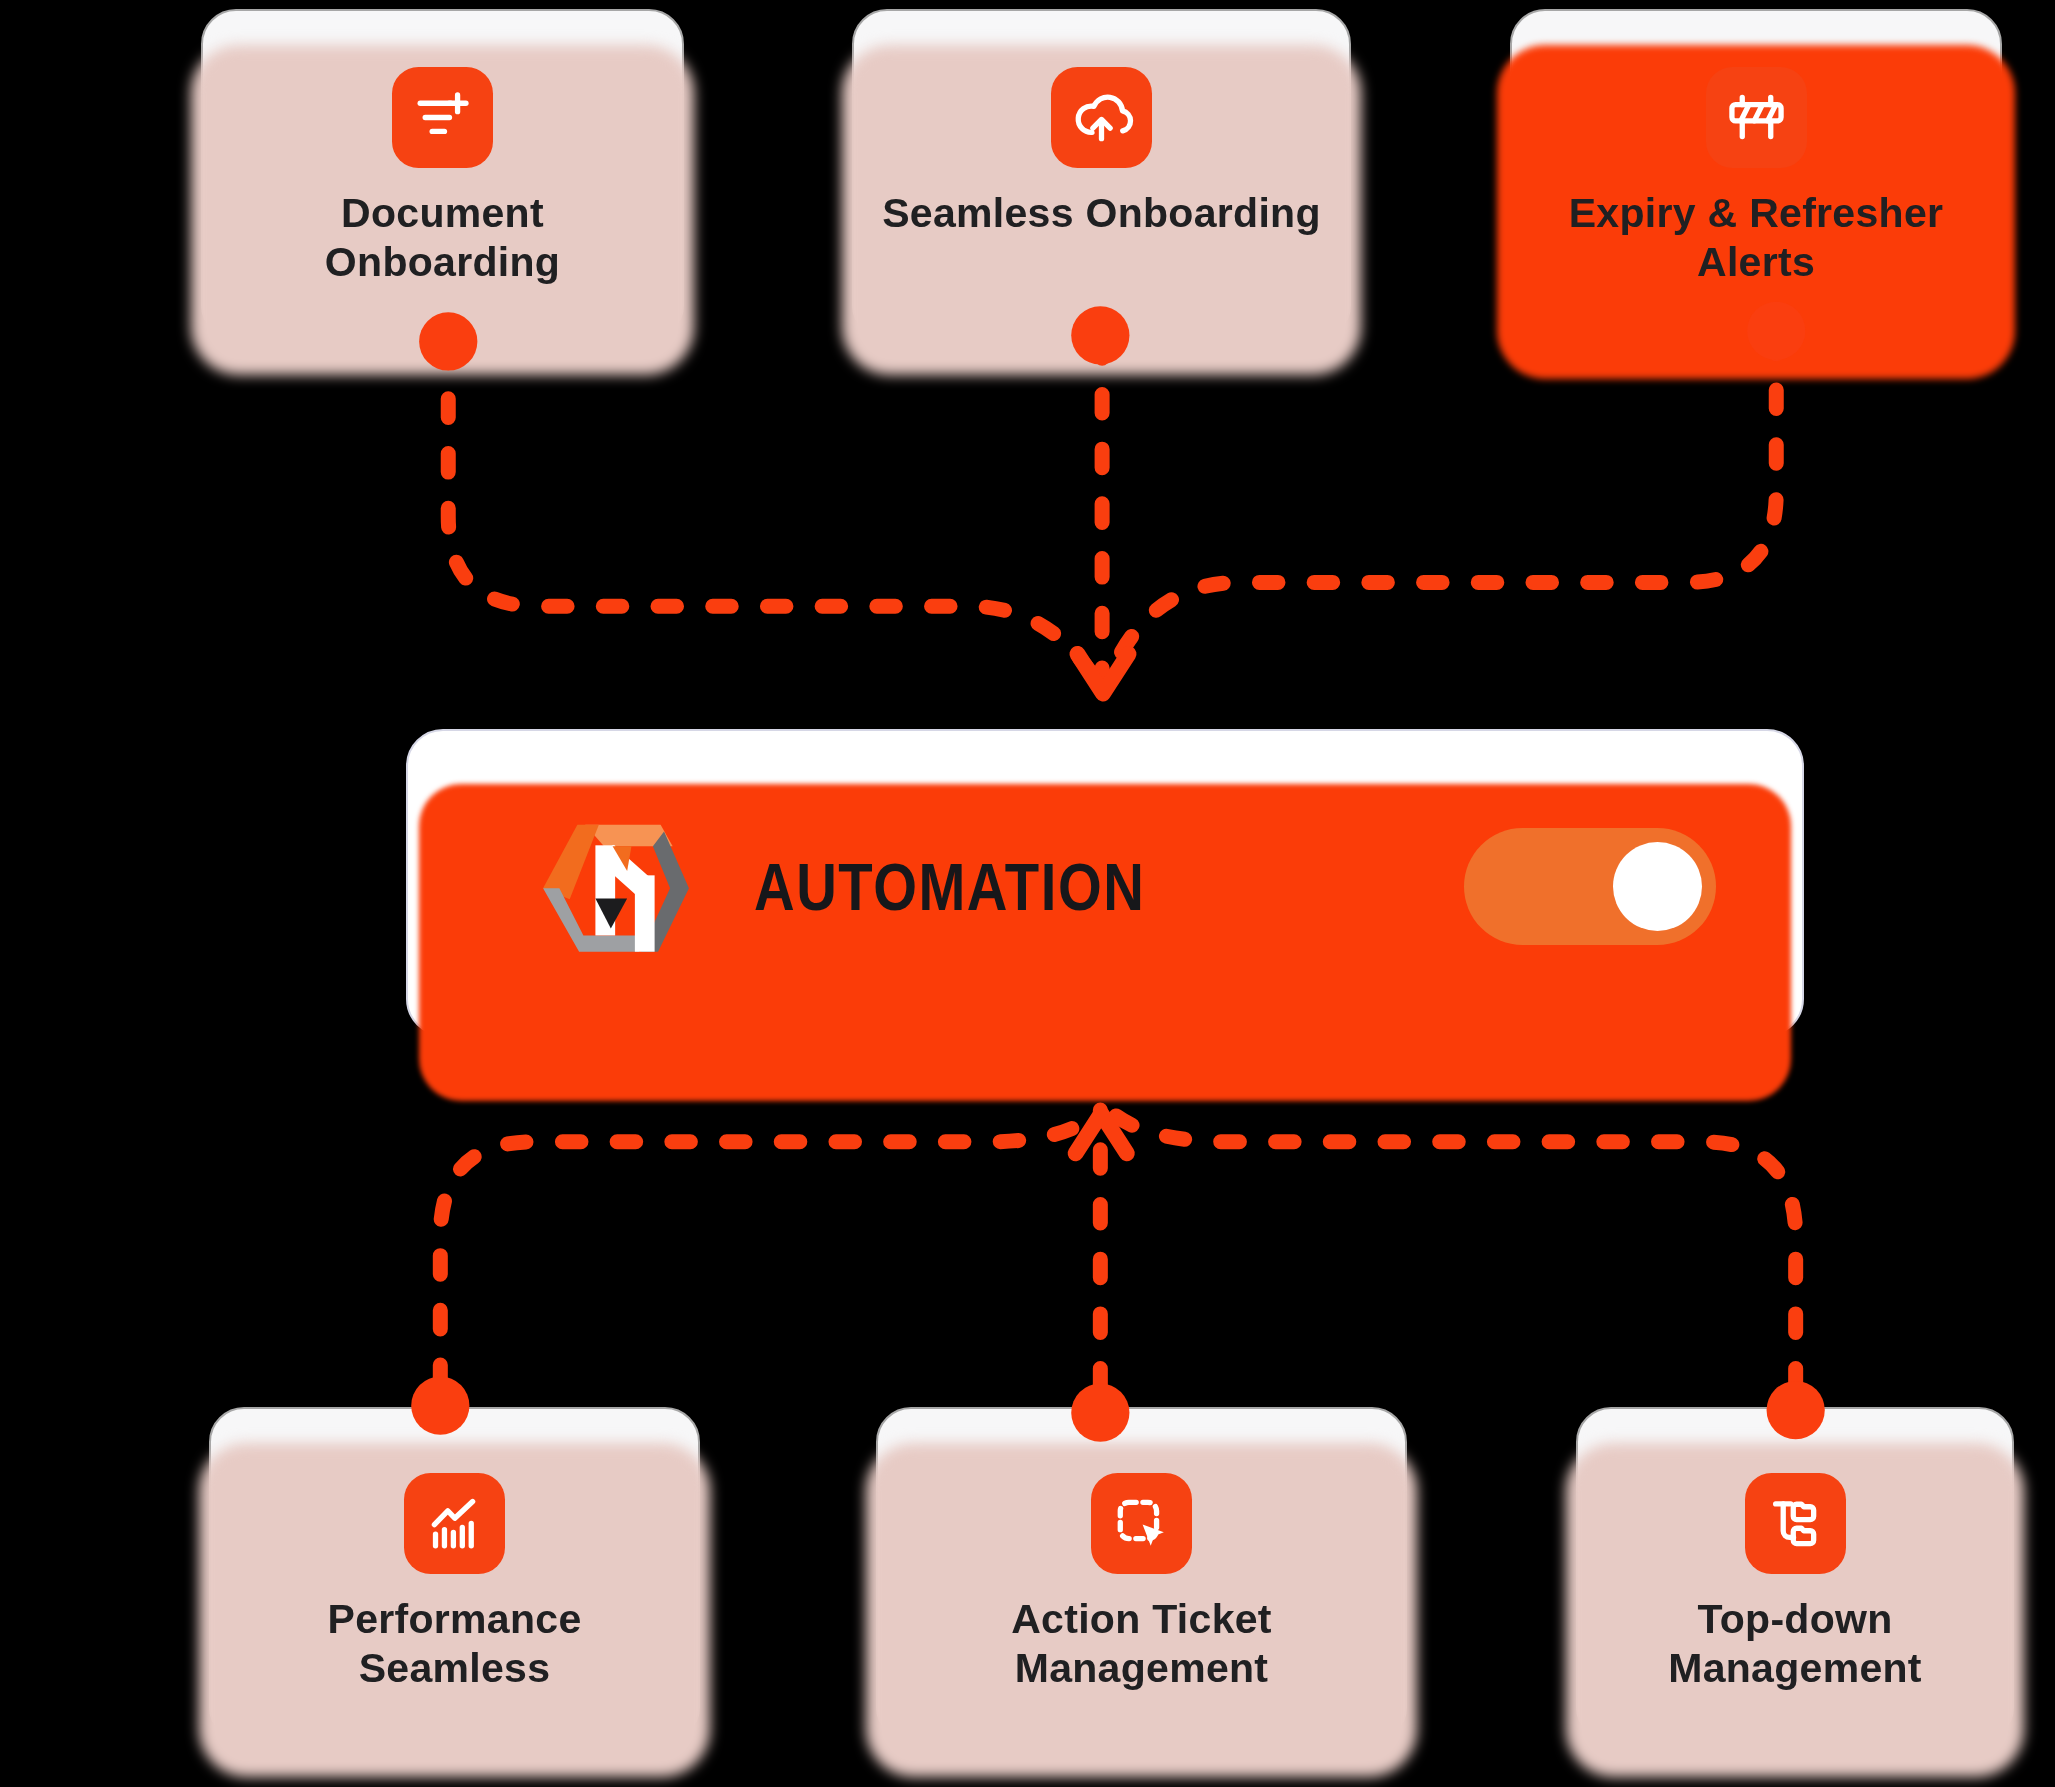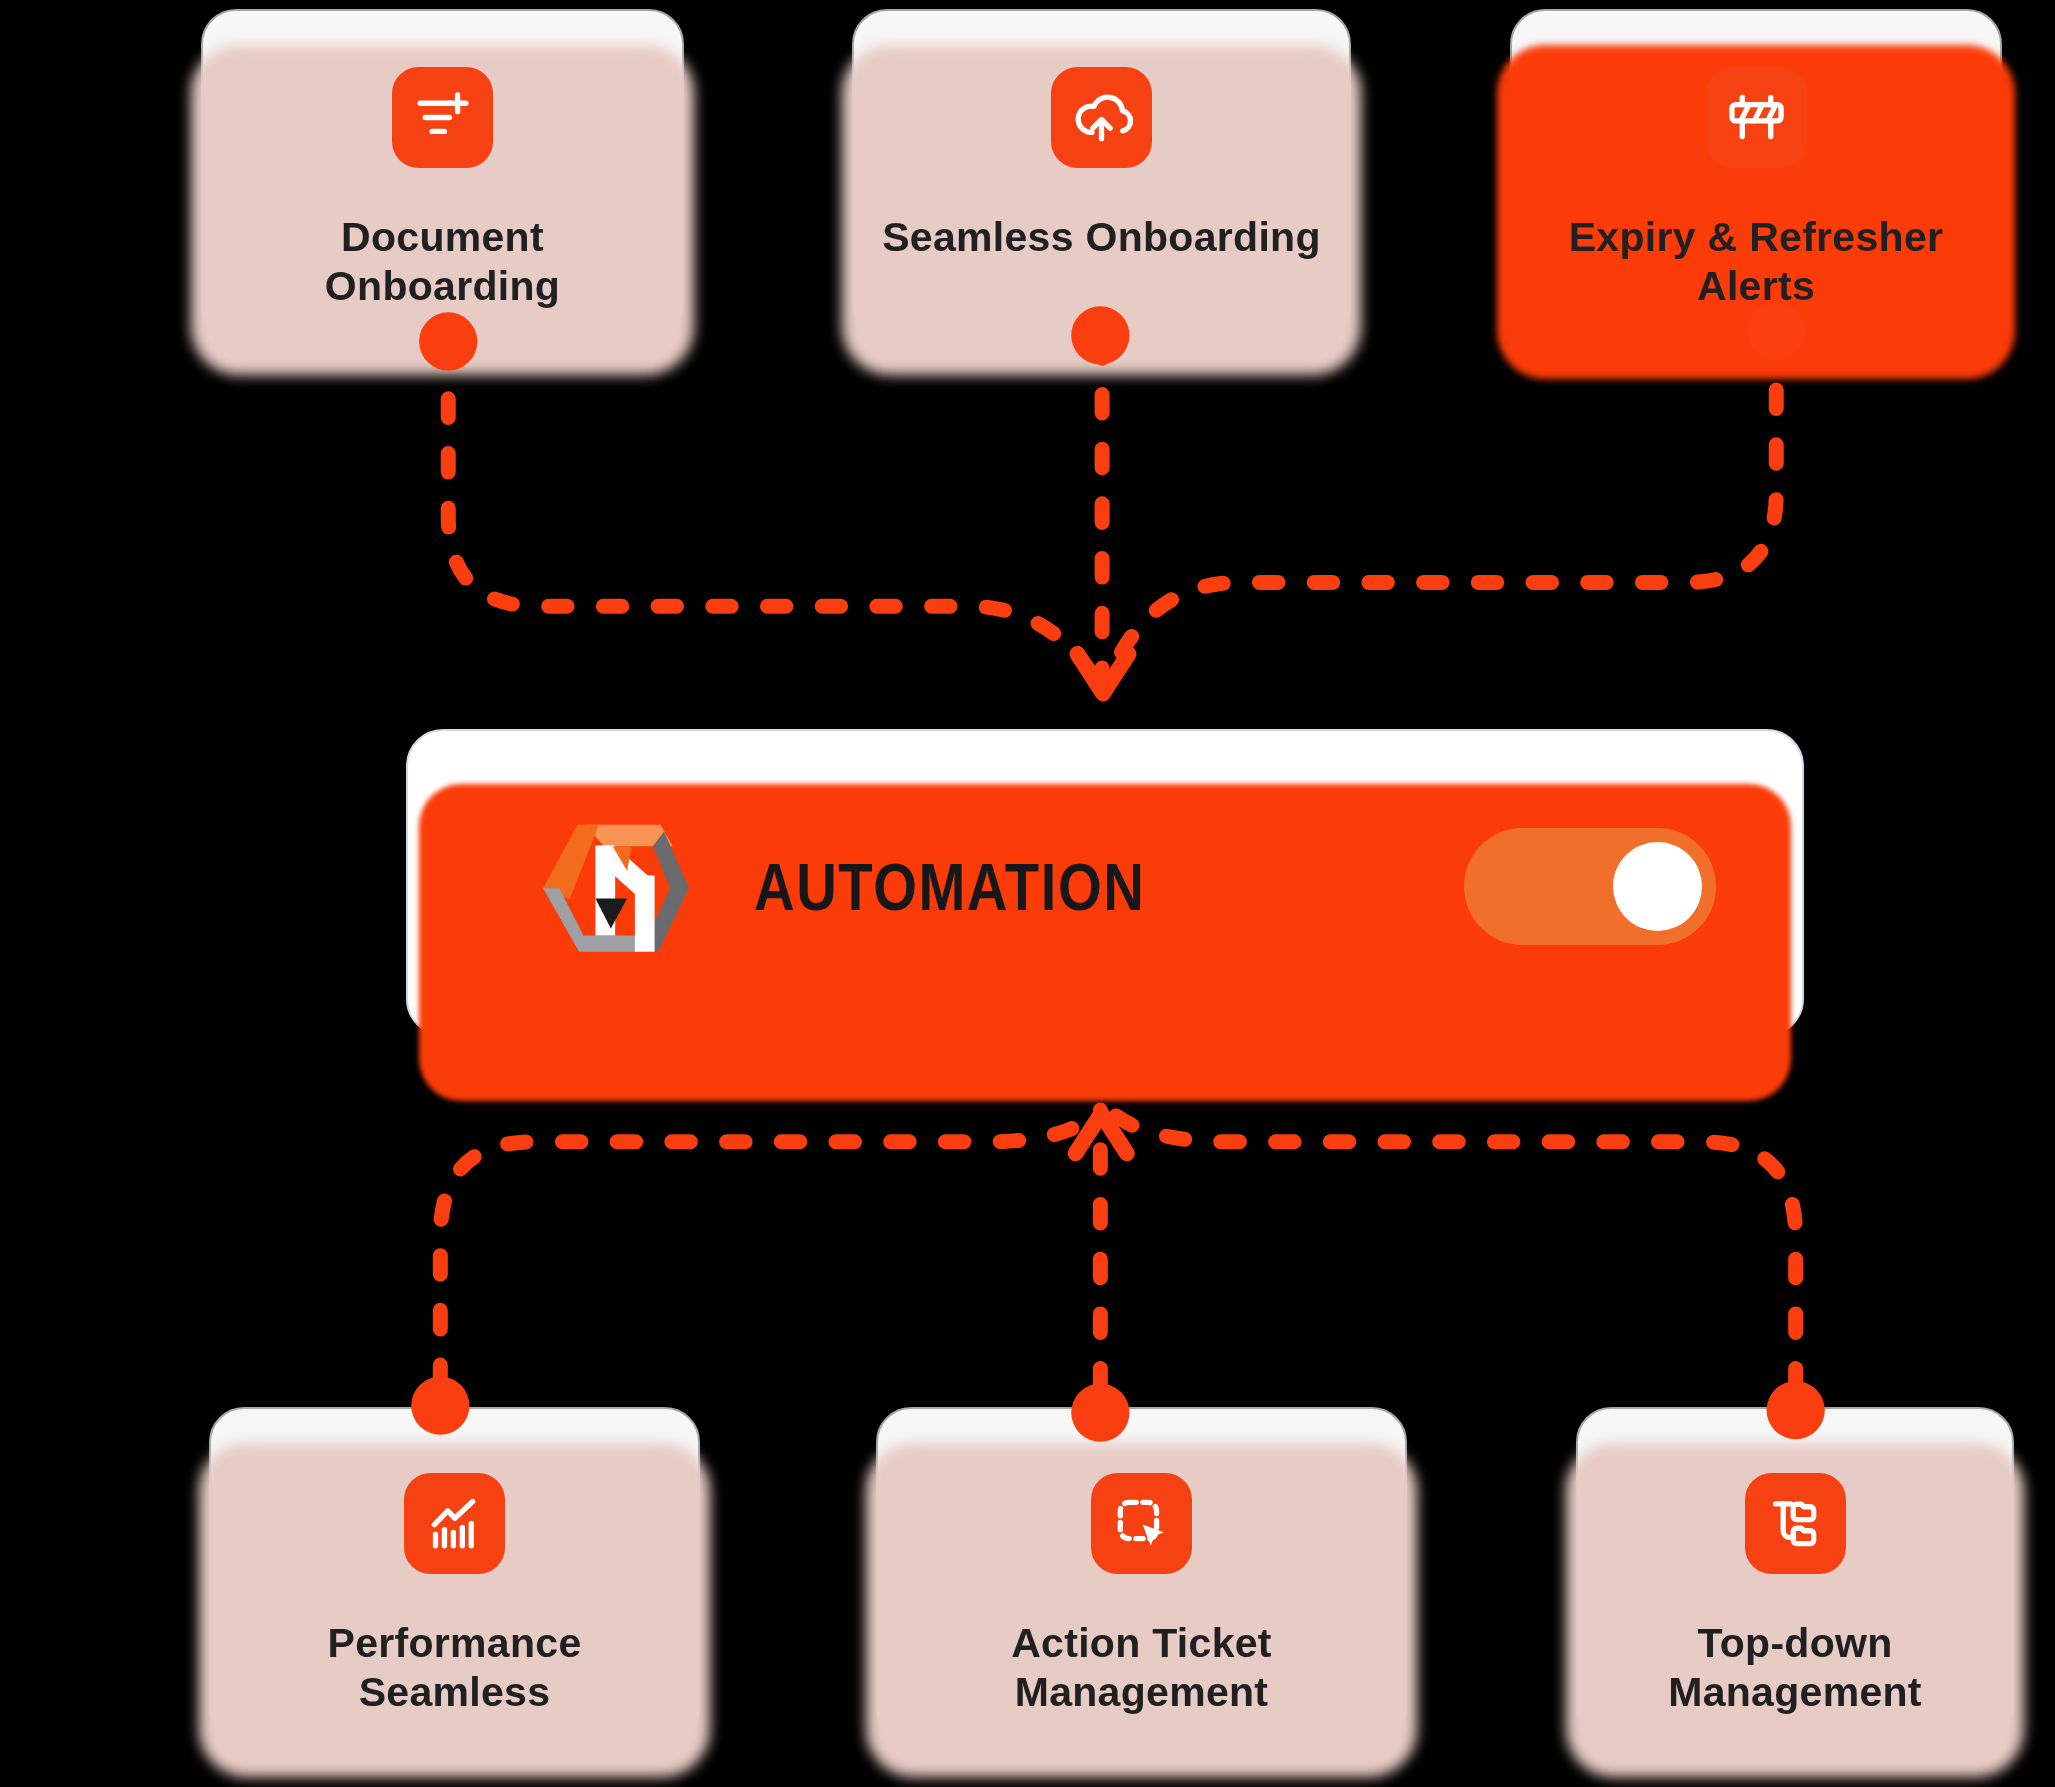--- a/index.html
+++ b/index.html
@@ -23,21 +23,21 @@
   .pos-t3{left:1510px;width:492px;}
   .pos-b1{left:209px;width:491px;}
   .pos-b2{left:876px;width:531px;}
   .pos-b3{left:1576px;width:438px;}
 
   .tile{width:101px;height:101px;border-radius:26.5px;background:#F64212;
         flex:0 0 auto;display:flex;align-items:center;justify-content:center;}
   .tile svg{width:67px;height:67px;}
   .icon-stroke{stroke:#fff;stroke-width:1.9;fill:none;
         stroke-linecap:round;stroke-linejoin:round;}
-  .card-label{margin-top:45px;font-size:41px;line-height:49px;
+  .card-label{margin-top:21px;font-size:41px;line-height:49px;
         font-weight:600;color:#202022;letter-spacing:0.3px;}
   .card-label span{display:block;}
   .card-label span:empty{display:none;}
 
   
   .bar{position:absolute;left:406px;top:729px;width:1398px;height:307px;
        box-sizing:border-box;background:#FFFFFF;border:2.6px solid #D6D7E6;
        border-radius:37px;z-index:1;display:flex;align-items:center;
        padding:7px 86px 0 132px;}
   .bar::before{content:"";position:absolute;z-index:-1;left:10.6px;right:10.6px;

